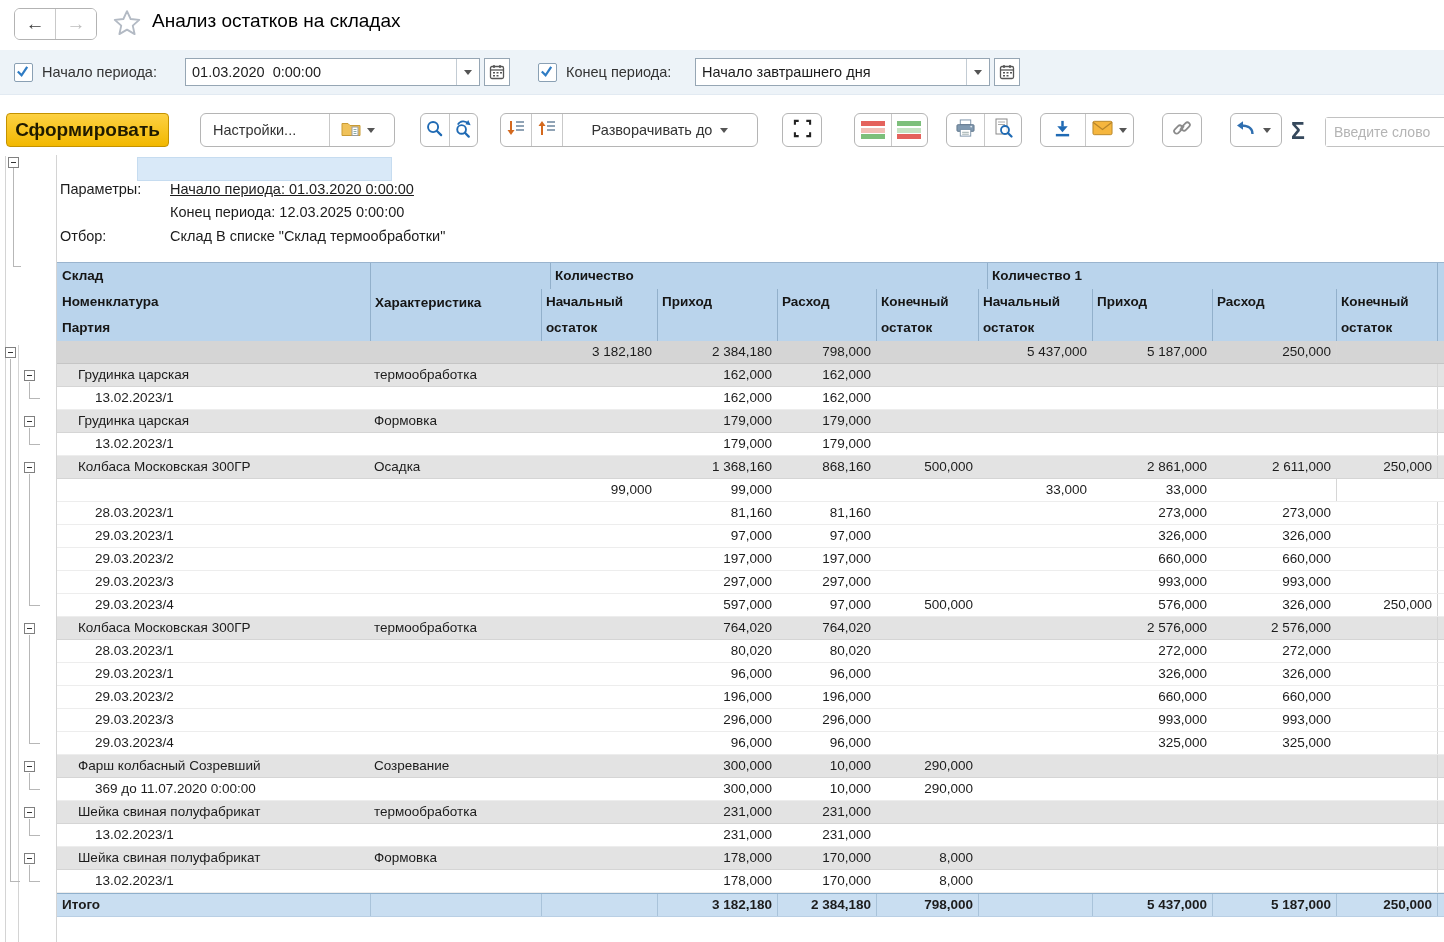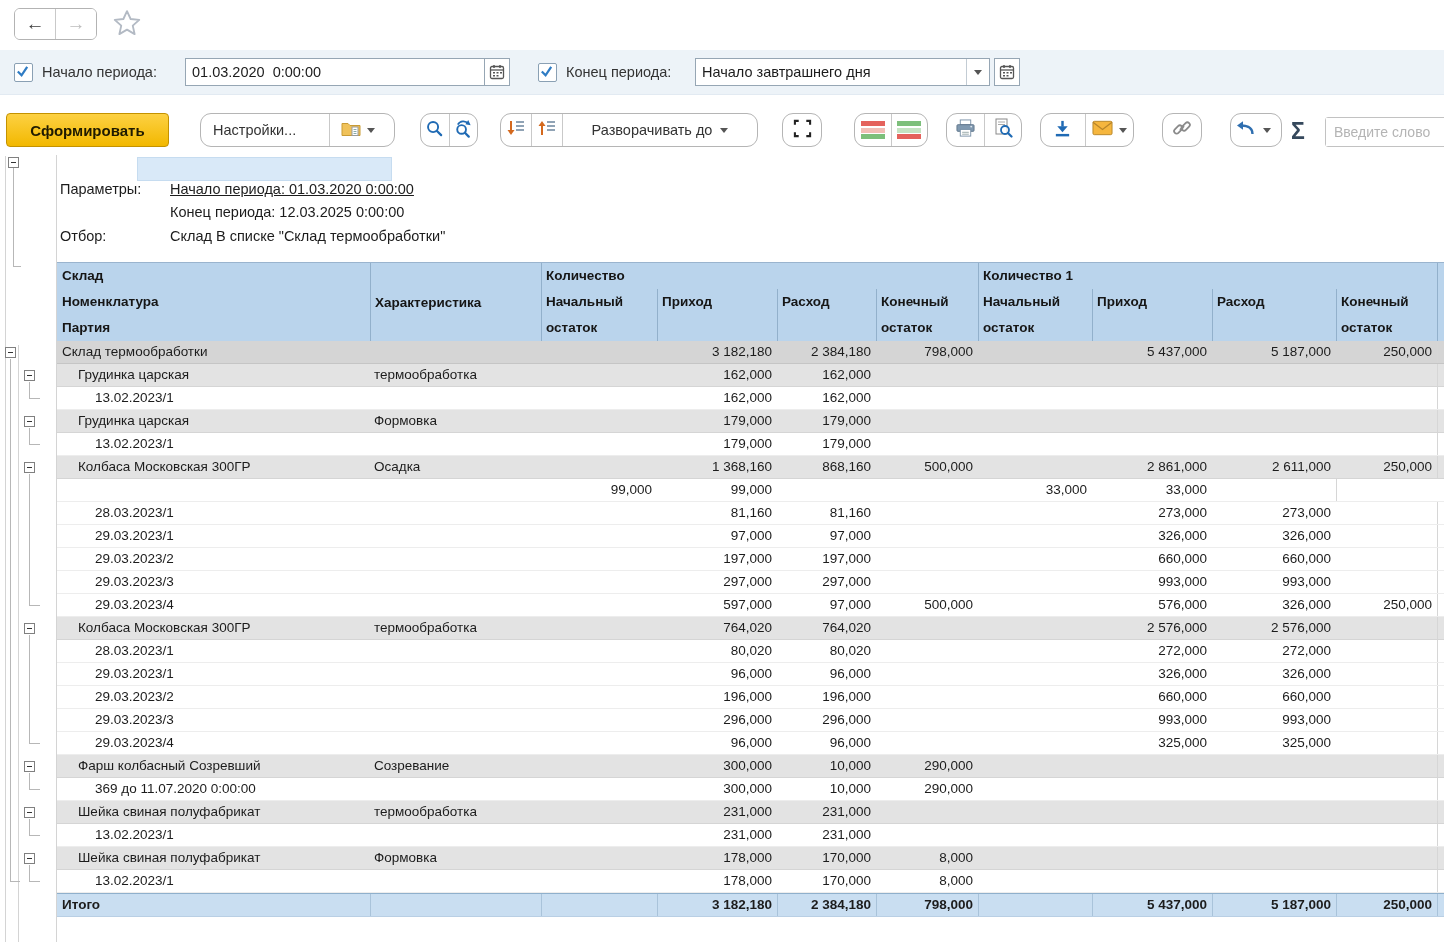--- a/index.html
+++ b/index.html
@@ -16,45 +16,45 @@
   
   .period-bar{position:absolute;left:0;top:50px;width:1444px;height:44px;background:#edf3f8;border-bottom:1px solid #e2eaf2;}
   .cb{position:absolute;top:13px;width:17px;height:17px;background:#fff;border:1px solid #8aa0b4;border-radius:2px;}
   .plabel{position:absolute;top:14px;font-size:14.5px;color:#333;}
   .pinput{position:absolute;top:8px;height:28px;display:flex;border:1px solid #96a6b4;background:#fff;box-sizing:border-box;}
   .pinput input{border:0;outline:0;flex:1;font:14.5px "Liberation Sans",sans-serif;padding:0 6px;color:#1c1c1c;background:transparent;}
   .caretcell{width:22px;display:flex;align-items:center;justify-content:center;border-left:1px solid #c3ccd4;}
   .caret{width:0;height:0;border-left:4px solid transparent;border-right:4px solid transparent;border-top:5px solid #555;}
   .calbtn{position:absolute;top:8px;width:26px;height:28px;border:1px solid #96a6b4;background:#fff;box-sizing:border-box;display:flex;align-items:center;justify-content:center;cursor:pointer;}
   
-  .btn{position:absolute;top:113px;height:34px;background:#fff;border:1px solid #b5b5b5;border-radius:11px;box-sizing:border-box;display:flex;align-items:center;cursor:pointer;}
+  .btn{position:absolute;top:113px;height:34px;background:#fff;border:1px solid #b5b5b5;border-radius:6px;box-sizing:border-box;display:flex;align-items:center;cursor:pointer;}
   .btn .cellsep{border-left:1px solid #c9c9c9;height:100%;}
   .iconcell{height:100%;display:flex;align-items:center;justify-content:center;}
   .gen-btn{position:absolute;left:6px;top:113px;width:163px;height:34px;border:1px solid #c49200;border-radius:4px;
-           background:linear-gradient(#fdd143,#f2b800);font-size:15px;font-weight:bold;color:#1f1a00;
+           background:linear-gradient(#fdd143,#f2b800);font-size:19px;font-weight:bold;color:#1f1a00;
            display:flex;align-items:center;justify-content:center;box-sizing:border-box;cursor:pointer;}
   .btnlabel{font-size:14.5px;color:#333;padding:0 12px;white-space:nowrap;}
   .stripeicon{width:24px;height:18px;display:flex;flex-direction:column;justify-content:space-between;}
   .stripeicon i{display:block;height:5px;}
   .sigma{position:absolute;left:1291px;top:118px;font-size:23px;font-weight:bold;color:#35485c;cursor:pointer;}
   .searchbox{position:absolute;left:1325px;top:117px;width:130px;height:30px;border:1px solid #c2c2c2;border-radius:3px;box-sizing:border-box;background:#fff;}
   .searchbox input{width:100%;height:100%;border:0;outline:0;font:14px "Liberation Sans",sans-serif;padding:0 8px;box-sizing:border-box;color:#444;}
   .searchbox input::placeholder{color:#b4b4b4;}
   
   .selcell{position:absolute;left:137px;top:157px;width:255px;height:24px;background:#d9e9f8;border:1px solid #c6dcf0;box-sizing:border-box;}
   .ptext{position:absolute;font-size:14.5px;color:#1c1c1c;white-space:nowrap;}
   
   .thead{position:absolute;left:57px;top:262px;width:1387px;display:grid;
          grid-template-columns:313px 171px 116px 120px 99px 102px 114px 120px 124px 101px 7px;
          grid-template-rows:26px 53px;background:#bad4ec;border-top:1px solid #9ab4ce;
          font-size:13.5px;font-weight:600;color:#161616;}
   .thead>div{box-sizing:border-box;overflow:hidden;}
   .h-c1{grid-column:1;grid-row:1/3;padding-left:5px;line-height:26px;}
   .h-c2{grid-column:2;grid-row:1/3;border-left:1px solid #92b0cb;padding-left:4px;display:flex;align-items:center;}
-  .h-g{grid-row:1;line-height:26px;padding-left:4px;border-left:1px solid #92b0cb;}
+  .h-g{grid-row:1;line-height:26px;padding-left:4px;border-left:1px solid #92b0cb;margin-left:9px;}
   .h-g.g1{grid-column:3/7;} .h-g.g2{grid-column:7/11;}
   .h-s{grid-row:2;line-height:26px;padding-left:4px;border-left:1px solid #92b0cb;}
   .h-sliver{grid-column:11;grid-row:1/3;border-left:1px solid #92b0cb;}
   .tbody{position:absolute;left:57px;top:341px;width:1387px;}
   .trow{display:grid;grid-template-columns:313px 171px 116px 120px 99px 102px 114px 120px 124px 101px 7px;
         height:23px;line-height:22px;font-size:13.5px;box-sizing:border-box;}
   .trow>div{overflow:hidden;white-space:nowrap;box-sizing:border-box;}
   .trow.lvl1{background:#d5d5d5;border-bottom:1px solid #c5c5c5;}
   .trow.lvl2{background:#e3e3e3;border-bottom:1px solid #d5d5d5;}
   .trow.lvl3{background:#fff;border-bottom:1px solid #ededed;}
@@ -79,29 +79,30 @@
 
   <div class="navgroup">
     <div class="navbtn back">←</div>
     <div class="navbtn fwd">→</div>
   </div>
   <div class="star">
     <svg width="30" height="30" viewBox="0 0 24 24">
         <path d="M12 2.5 l2.9 6.3 6.9 .7 -5.2 4.6 1.5 6.8 -6.1 -3.6 -6.1 3.6 1.5 -6.8 -5.2 -4.6 6.9 -.7 z" fill="none" stroke="#b3bac4" stroke-width="1.5" stroke-linejoin="round"></path>
       </svg>
   </div>
+  <div class="page-title">Анализ остатков на складах</div>
 
   <div class="period-bar">
     <div class="cb" style="left:14px;">
       <svg width="15" height="15" viewBox="0 0 16 16">
           <polyline points="3,8 7,12 13,3" fill="none" stroke="#2f7cc4" stroke-width="2.4"></polyline>
         </svg>
     </div>
     <div class="plabel" style="left:42px;">Начало периода:</div>
-    <div class="pinput" style="left:185px;width:325px;justify-content:center;">
+    <div class="pinput" style="left:185px;width:295px;justify-content:center;">
       <input value="01.03.2020  0:00:00" style="">
       <div class="caretcell">
           <span class="caret"></span>
         </div>
     </div>
     <div class="calbtn" style="left:484px;">
       <svg width="16" height="16" viewBox="0 0 16 16">
           <rect x="1.5" y="2.5" width="13" height="12" rx="1.5" fill="#fff" stroke="#555" stroke-width="1.3"></rect>
           <line x1="1.5" y1="6" x2="14.5" y2="6" stroke="#555" stroke-width="1.3"></line>
           <line x1="5" y1="1" x2="5" y2="4" stroke="#555" stroke-width="1.5"></line>
@@ -318,21 +319,20 @@
     <div class="h-g g2">Количество 1</div>
     <div class="h-s" style="grid-column:7;">Начальный остаток</div>
     <div class="h-s" style="grid-column:8;">Приход</div>
     <div class="h-s" style="grid-column:9;">Расход</div>
     <div class="h-s" style="grid-column:10;">Конечный остаток</div>
     <div class="h-sliver"></div>
   </div>
 
   <div class="tbody">
       <div class="trow lvl1">
-        <div class="name">Склад термообработки</div>
         <div class="char"></div>
         <div class="num"></div>
         <div class="num">3 182,180</div>
         <div class="num">2 384,180</div>
         <div class="num">798,000</div>
         <div class="num"></div>
         <div class="num">5 437,000</div>
         <div class="num">5 187,000</div>
         <div class="num">250,000</div>
         <div class="sliver"></div>

